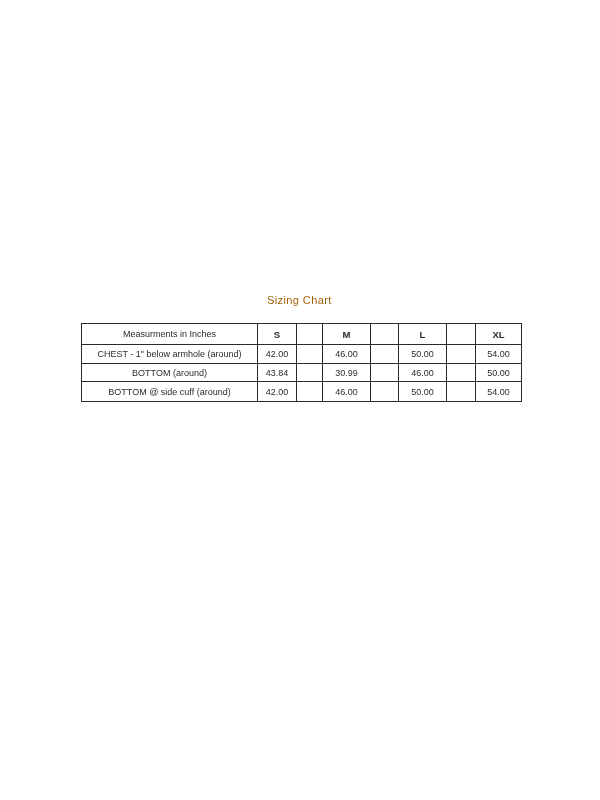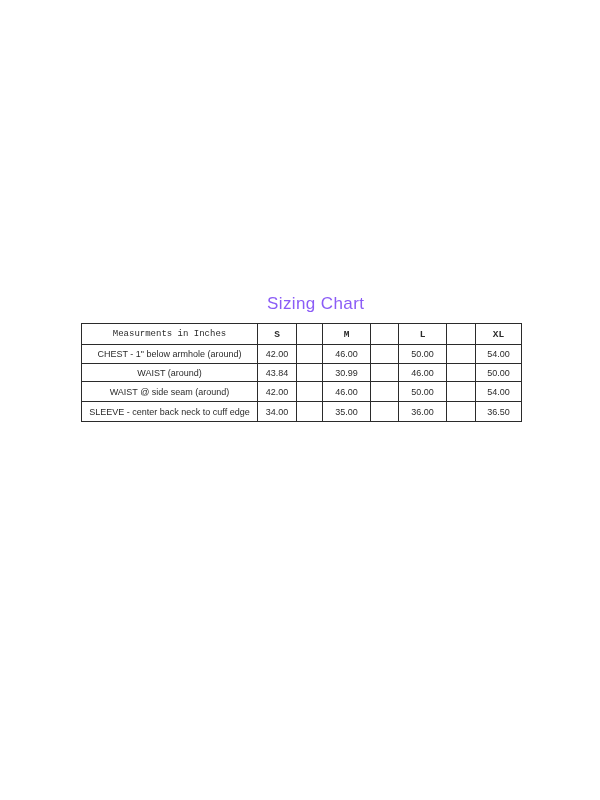--- a/index.html
+++ b/index.html
@@ -38,23 +38,23 @@
     white-space: nowrap;
     color: #6e5646;
   }
   .tag-by { font-weight: normal; }
   .tag-sep { font-weight: normal; padding: 0 2px; }
   .tag-partner { font-weight: bold; }
   .chart-title {
     position: absolute;
     left: 267px;
     top: 294px;
-    font-size: 17px;
+    font-size: 11px;
     letter-spacing: 0.4px;
-    color: #8b5cf6;
+    color: #a16207;
   }
   table.sizing {
     position: absolute;
     left: 81px;
     top: 323px;
     border-collapse: collapse;
     table-layout: fixed;
     color: #2b2b2b;
   }
   table.sizing th,
@@ -65,21 +65,21 @@
     padding: 0 2px;
     font-size: 9px;
     font-weight: normal;
     overflow: hidden;
     white-space: nowrap;
   }
   table.sizing th.size-col {
     font-weight: bold;
     font-size: 9.5px;
   }
-  tr.hdr-row  { height: 21px; font-family: Liberation Mono, monospace; }
+  tr.hdr-row  { height: 21px; }
   tr.row-1    { height: 19px; }
   tr.row-2    { height: 18px; }
   tr.row-3    { height: 20px; }
   tr.row-4    { height: 20px; }
 </style>
 </head>
 <body>
 
 <div class="page">
 
@@ -114,47 +114,37 @@
         <td>42.00</td>
         <td></td>
         <td>46.00</td>
         <td></td>
         <td>50.00</td>
         <td></td>
         <td>54.00</td>
       </tr>
 
       <tr class="row-2">
-        <td>WAIST (around)</td>
+        <td>BOTTOM (around)</td>
         <td>43.84</td>
         <td></td>
         <td>30.99</td>
         <td></td>
         <td>46.00</td>
         <td></td>
         <td>50.00</td>
       </tr>
 
       <tr class="row-3">
-        <td>WAIST @ side seam (around)</td>
+        <td>BOTTOM @ side cuff (around)</td>
         <td>42.00</td>
         <td></td>
         <td>46.00</td>
         <td></td>
         <td>50.00</td>
         <td></td>
         <td>54.00</td>
       </tr>
 
-      <tr class="row-4">
-        <td>SLEEVE - center back neck to cuff edge</td>
-        <td>34.00</td>
-        <td></td>
-        <td>35.00</td>
-        <td></td>
-        <td>36.00</td>
-        <td></td>
-        <td>36.50</td>
-      </tr>
     </tbody>
   </table>
 
 </div>
 
 </body></html>

